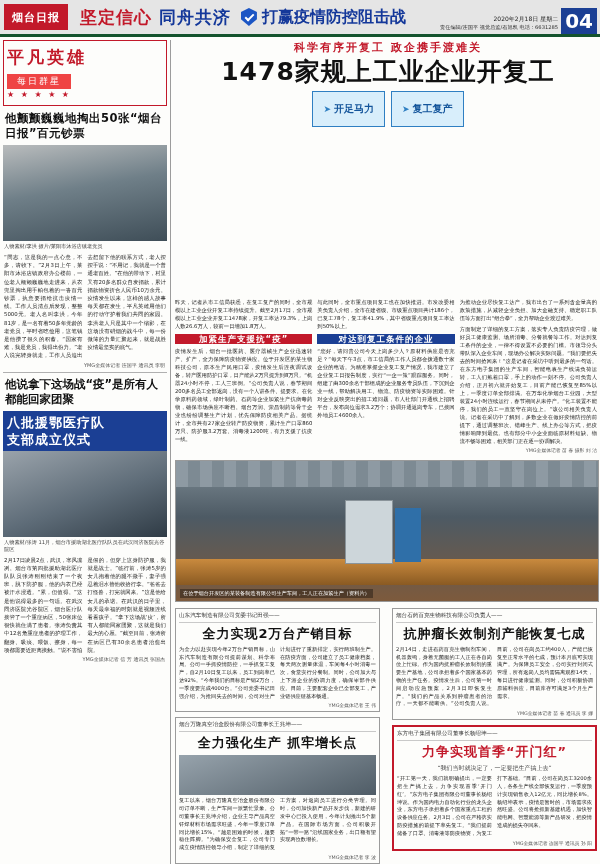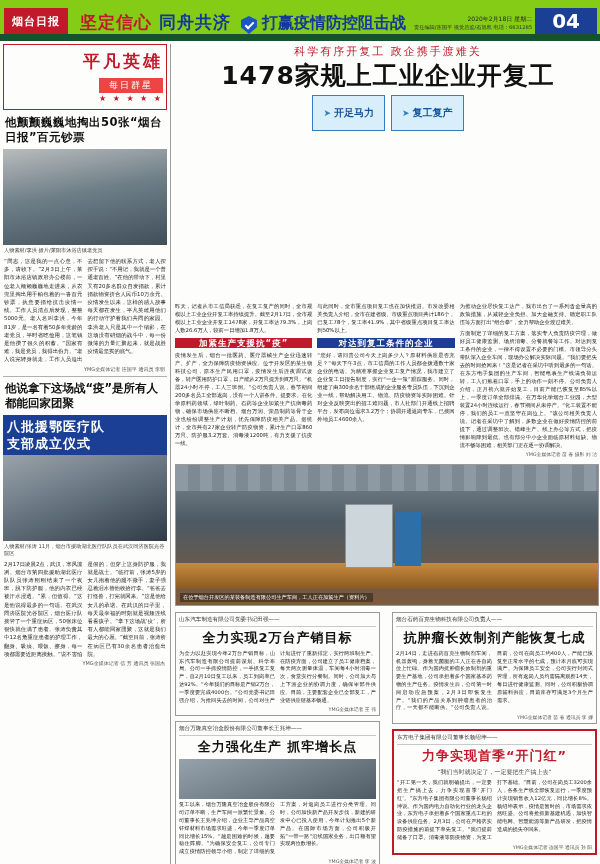--- a/index.html
+++ b/index.html
@@ -13,23 +13,23 @@
     position:relative;
     width:600px;height:864px;
     background:#fdfdfb;
     box-sizing:border-box;
   }
 
   
   .masthead{
     position:relative;
     height:34px;
-    border-bottom:7px solid #14532d;
-    background:#84cc16;
-    display:flex;align-items:flex-end;
+    border-bottom:3px solid #14532d;
+    background:#e5e5e5;
+    display:flex;align-items:center;
   }
   .logo{
     width:64px;height:26px;margin-left:4px;
     background:#c2192a;color:#fff;
     display:flex;align-items:center;justify-content:center;
     font-size:11px;font-weight:bold;letter-spacing:1px;
     font-family:"DejaVu Sans","Liberation Sans",sans-serif;
   }
   .slogan{
     margin-left:12px;
@@ -57,21 +57,21 @@
     margin-left:auto;display:flex;align-items:flex-end;height:34px;
   }
   .md-meta{
     font-size:5.2px;color:#333;text-align:right;line-height:8px;
     padding-bottom:3px;padding-right:3px;
   }
   .md-date{font-size:6px;color:#222;}
   .pagenum{
     background:#1b3f94;color:#fff;
     font-size:20px;font-weight:bold;
-    padding:0 17px;height:26px;line-height:26px;margin-right:3px;
+    padding:0 4px;height:26px;line-height:26px;margin-right:3px;
   }
 
   
   .body-wrap{
     position:relative;
     display:flex;
     height:830px;
     padding:3px;
     box-sizing:border-box;
   }
@@ -88,21 +88,21 @@
     display:flex;flex-direction:column;
   }
 
   
   .redbox{
     border:1px solid #c2192a;
     padding:3px;
     box-sizing:border-box;
   }
   .pingfan{
-    text-align:right;
+    text-align:left;
     padding:2px 0 3px;
   }
   .pingfan .t1{
     font-size:17px;font-weight:bold;color:#c2192a;letter-spacing:3px;
   }
   .pingfan .t2{
     display:inline-block;background:#ef4444;color:#fff;
     font-size:9px;padding:1px 10px;margin-top:2px;letter-spacing:2px;
   }
   .stars{color:#c2192a;font-size:8px;letter-spacing:2px;margin-top:1px;}
@@ -128,21 +128,21 @@
   }
   .bluebar{
     background:#1b3f94;color:#fff;font-size:13px;font-weight:bold;
     padding:3px 4px;line-height:17px;letter-spacing:1px;
   }
   .divider{height:1px;background:#b0b0b0;margin:4px 0;}
   .lead{
     flex:1;padding-left:4px;
   }
   .kicker{
-    font-size:11px;color:#c2192a;font-weight:normal;text-align:center;letter-spacing:2px;
+    font-size:11px;color:#c2192a;font-weight:bold;text-align:center;letter-spacing:2px;
     margin-bottom:2px;
   }
   .headline{
     font-size:25px;font-weight:bold;color:#111;text-align:center;
     letter-spacing:1px;line-height:30px;
   }
   .ribbons{
     display:flex;justify-content:center;gap:6px;margin:4px 0 2px;
   }
   .ribbon{

